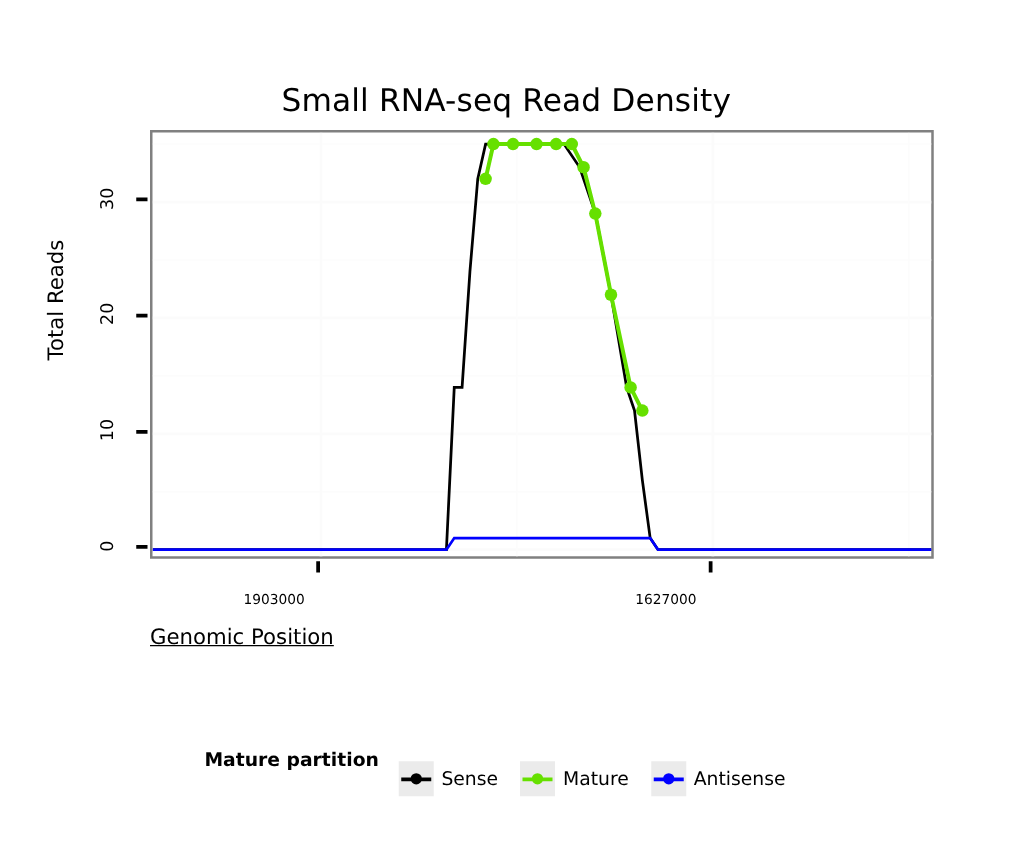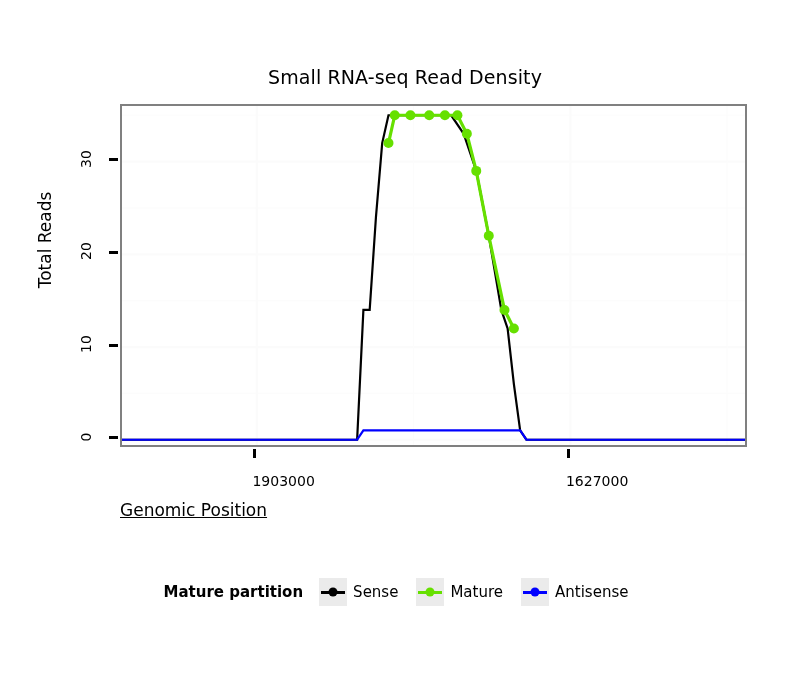--- a/index.html
+++ b/index.html
@@ -24,21 +24,21 @@
     height: 690px;
   }
 
   
   #chart-title {
     position: absolute;
     left: 0;
     top: 66px;
     width: 810px;
     text-align: center;
-    font-size: 19px;
+    font-size: 25px;
     letter-spacing: 0.1px;
     color: #000;
   }
 
   
   #plot-panel {
     position: absolute;
     left: 120px;
     top: 104px;
     width: 627px;
@@ -83,22 +83,22 @@
     transform-origin: center center;
   }
   .ytick-mark {
     position: absolute;
     width: 9px;
     height: 3px;
     background: #000;
   }
   .xtick-label {
     position: absolute;
-    font-size: 14px;
-    text-align: right;
+    font-size: 11px;
+    text-align: left;
     width: 120px;
   }
   .xtick-mark {
     position: absolute;
     width: 3px;
     height: 9px;
     background: #000;
   }
 
   
@@ -206,21 +206,21 @@
           <circle cx="354.25" cy="64.89" r="5" fill="#66e000"></circle>
           <circle cx="366.79" cy="129.78" r="5" fill="#66e000"></circle>
           <circle cx="382.47" cy="203.95" r="5" fill="#66e000"></circle>
           <circle cx="391.88" cy="222.49" r="5" fill="#66e000"></circle>
         </svg>
       </div>
   </div>
 
   <div id="legend">
     <span id="legend-title">Mature partition</span>
-    <div id="legend-entries" style="display:flex;align-items:center;">
+    <div id="legend-entries" style="display:flex;align-items:center;margin-top:31px;">
         <div class="legend-entry">
           <div class="legend-key">
             <div class="key-line" style="background: rgb(0, 0, 0);"></div>
             <div class="key-dot" style="background: rgb(0, 0, 0);"></div>
           </div>
           <span class="legend-label">Sense</span>
         </div>
         <div class="legend-entry">
           <div class="legend-key">
             <div class="key-line" style="background: rgb(102, 224, 0);"></div>

